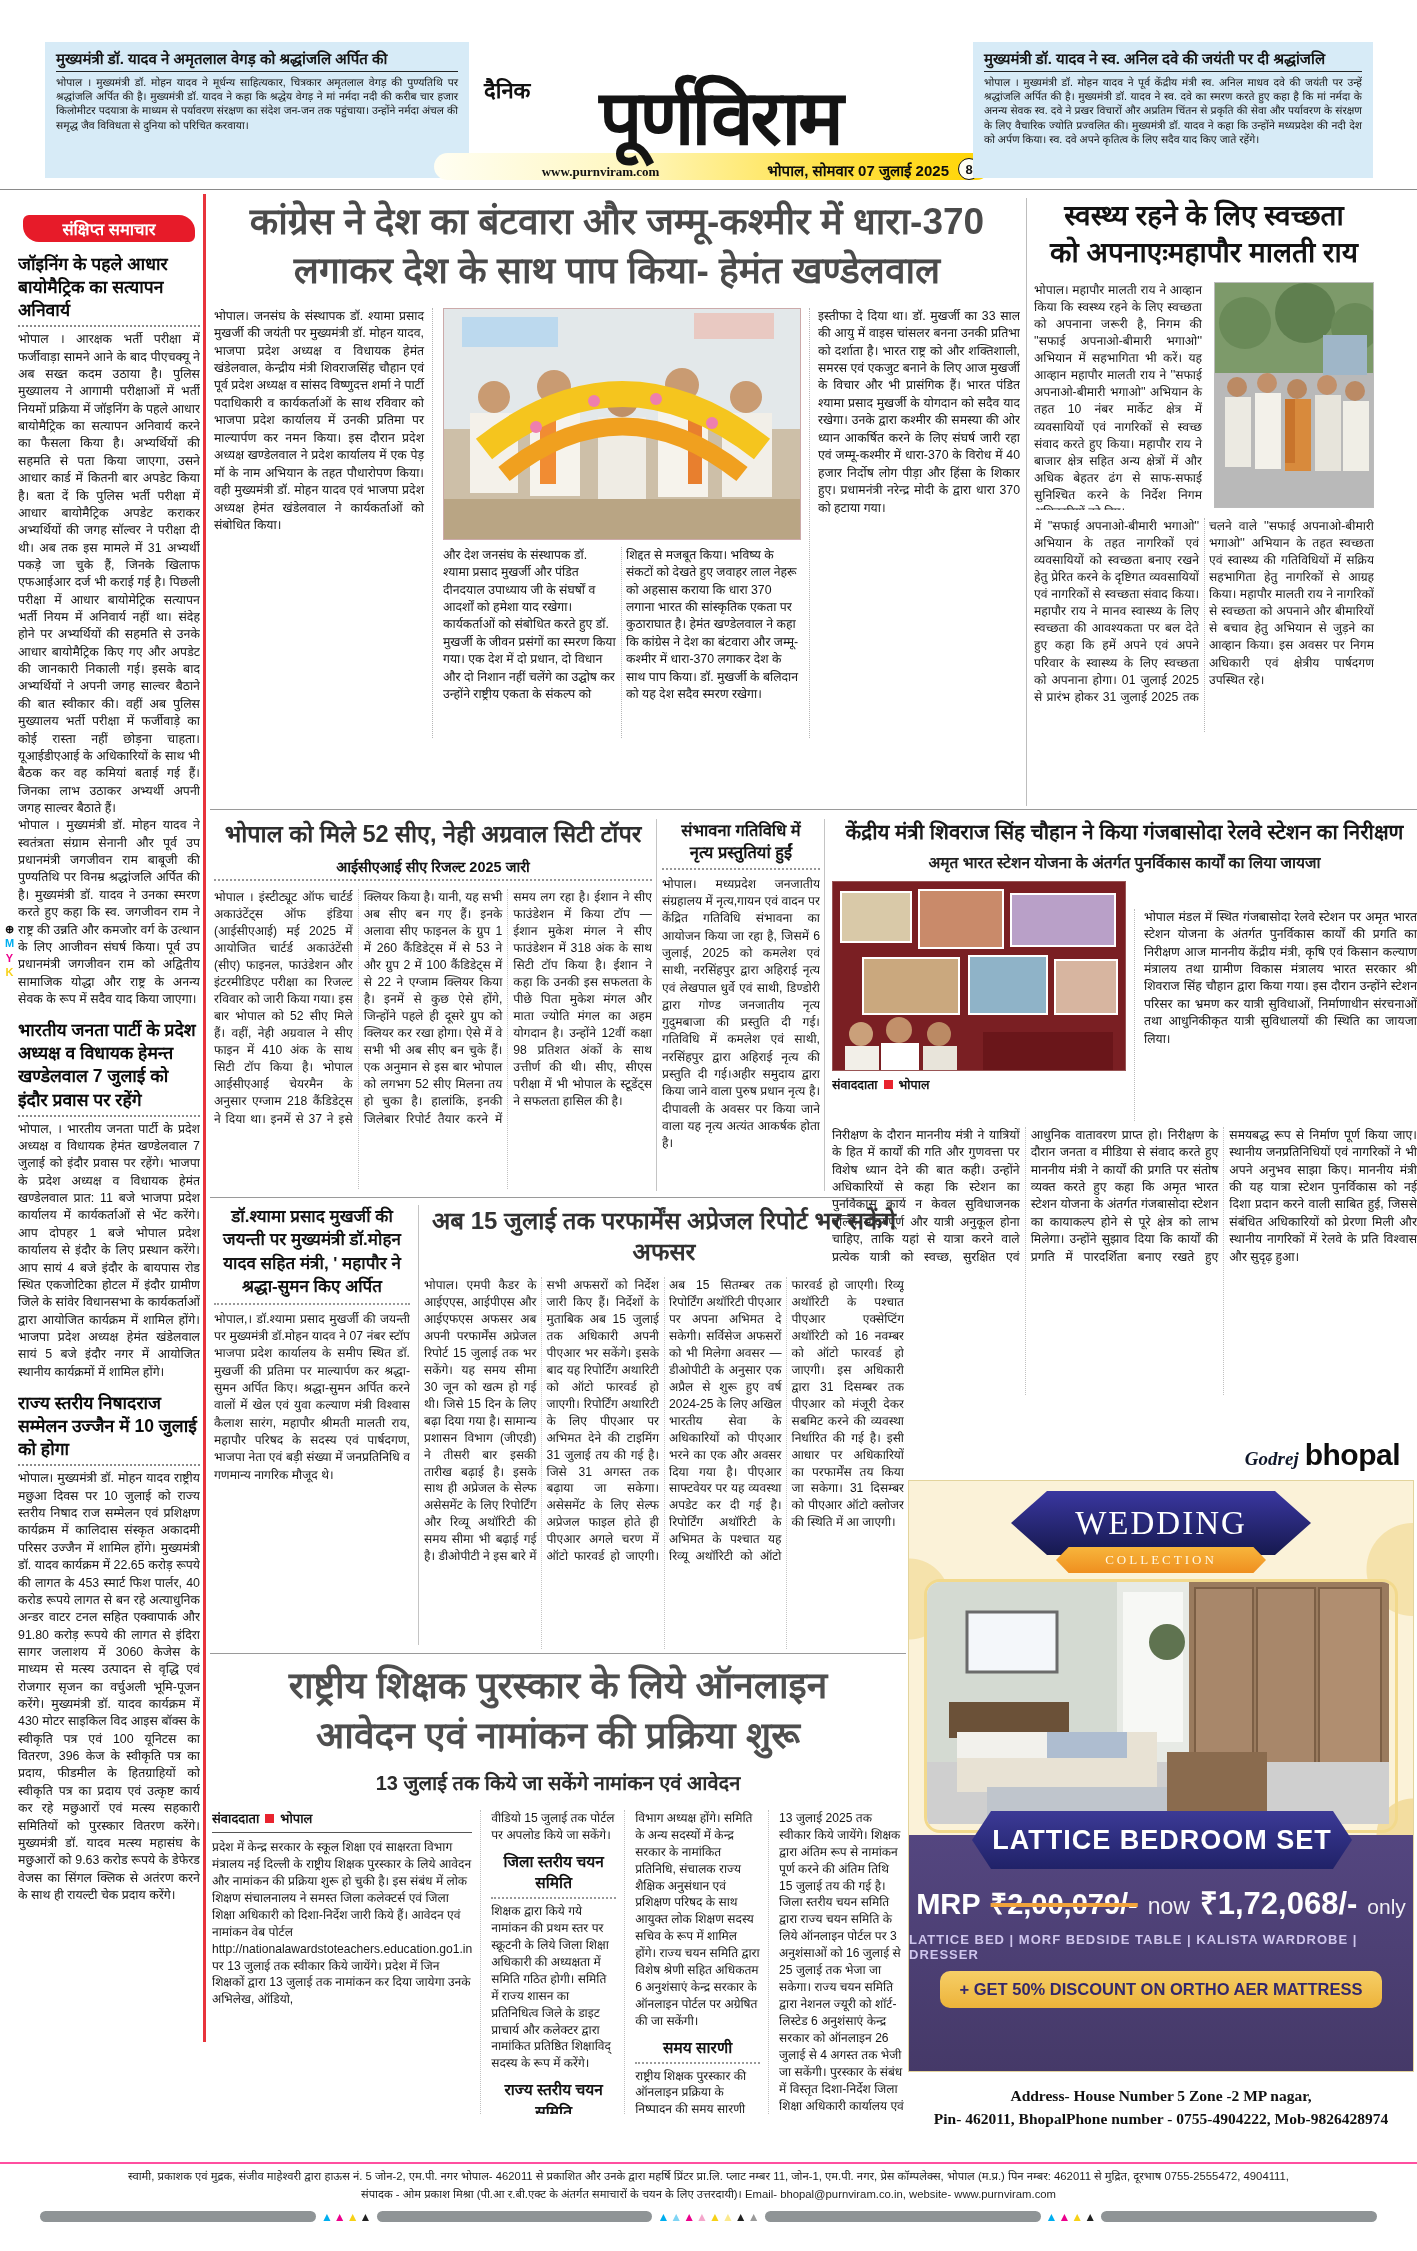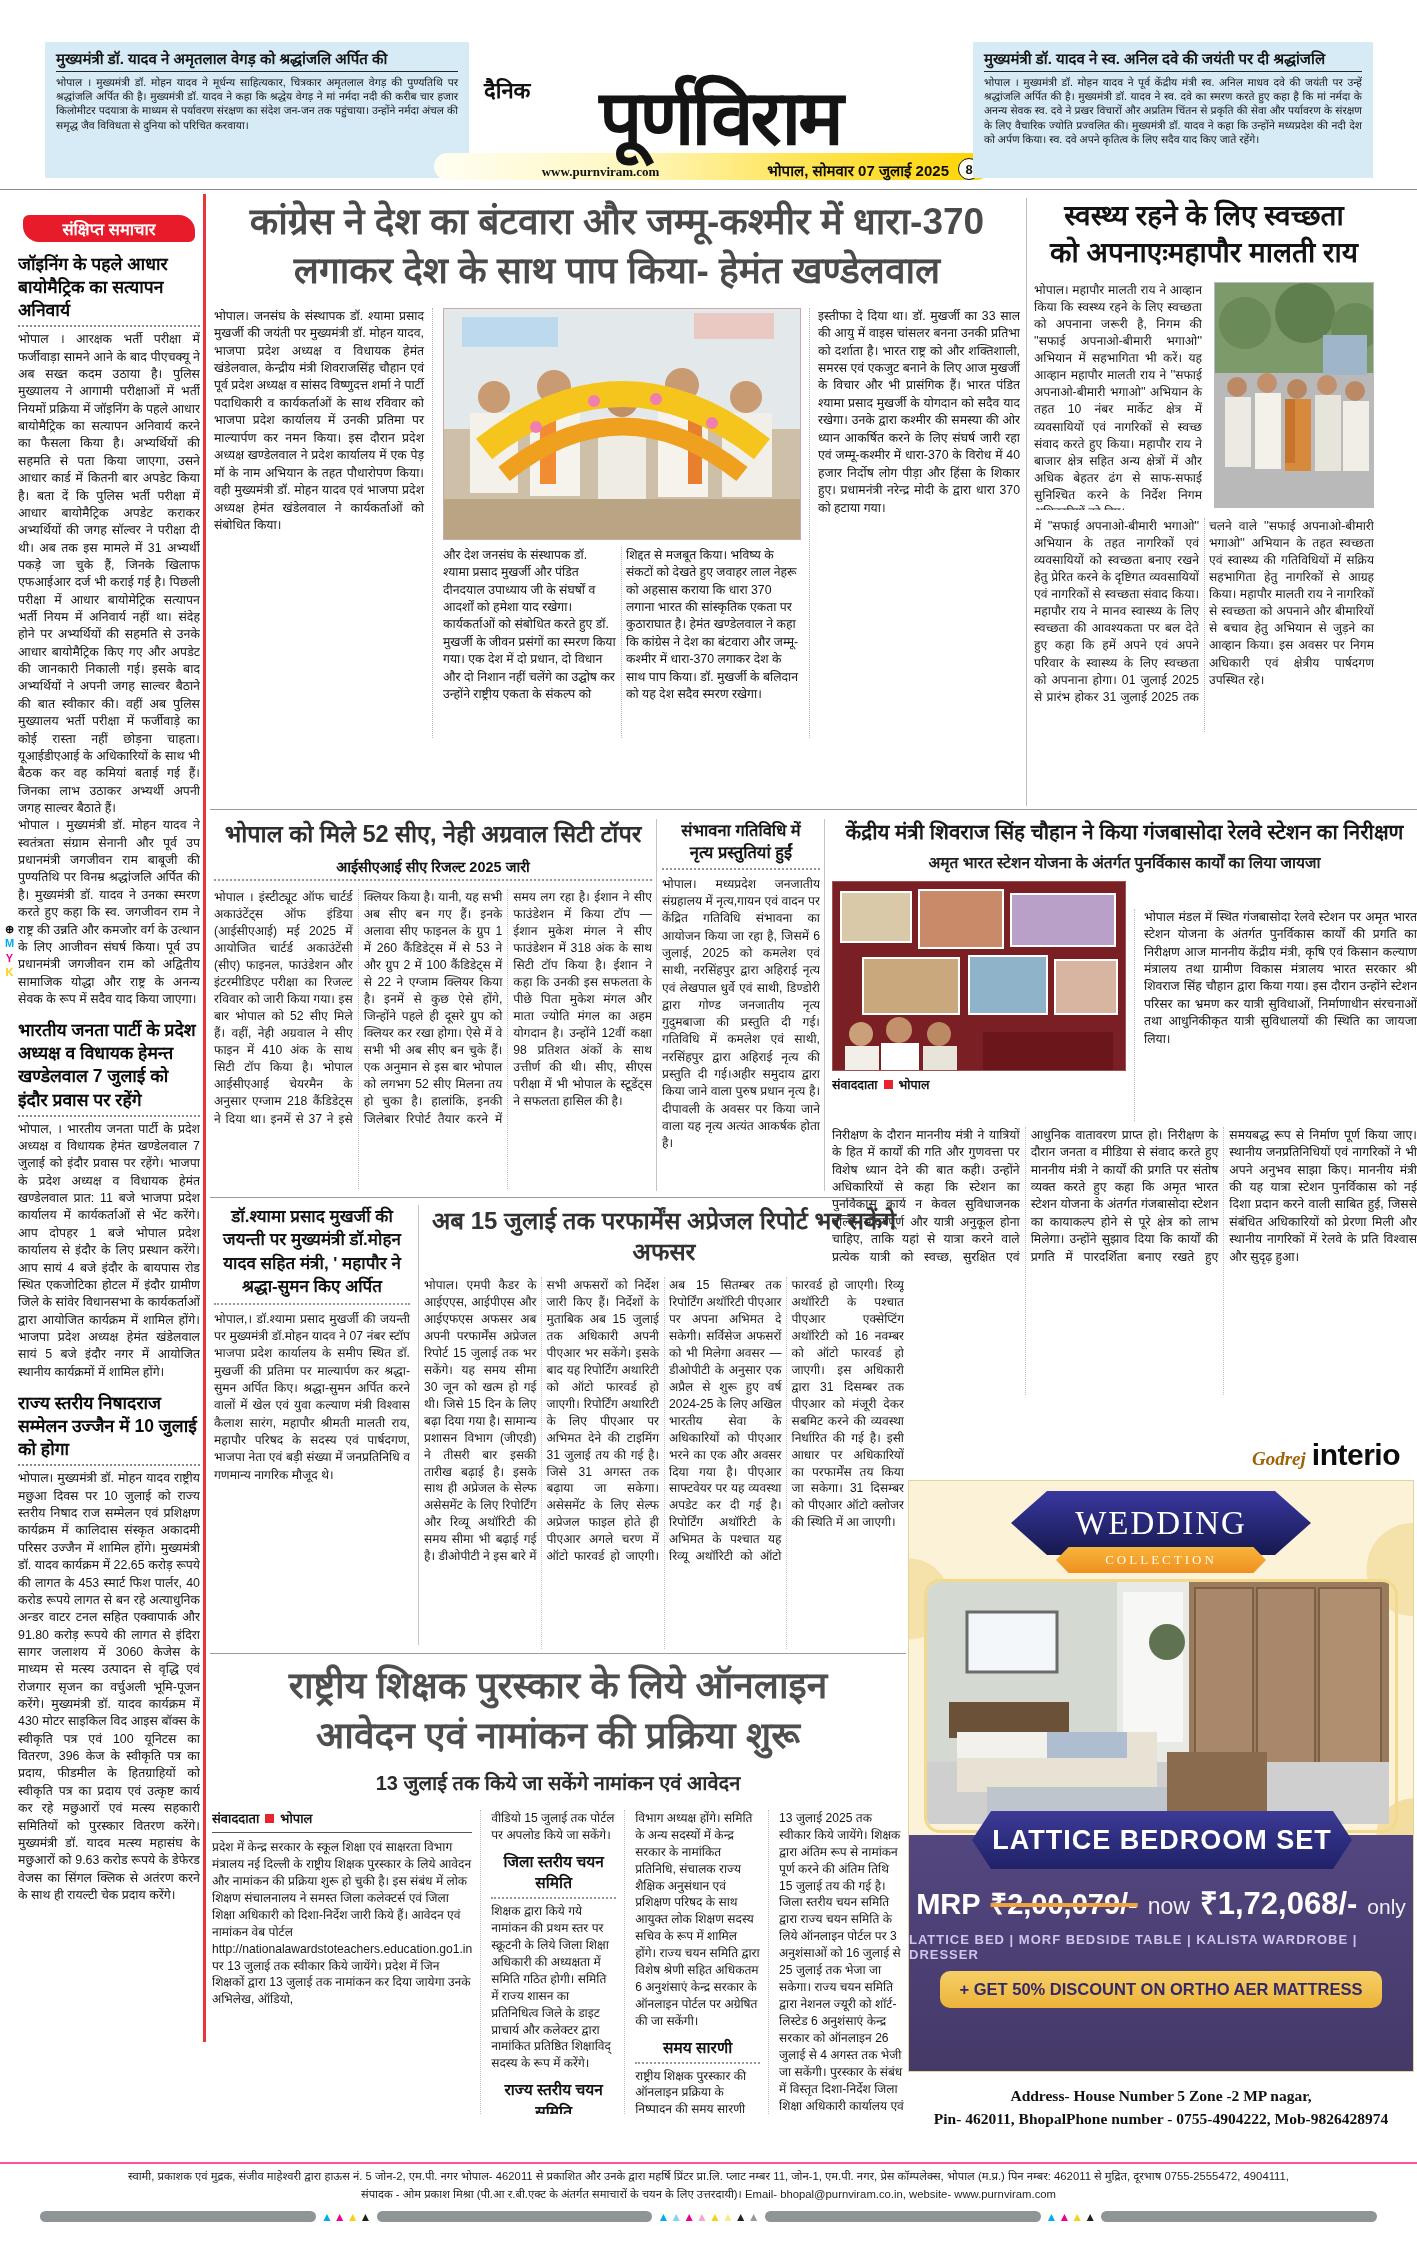--- a/index.html
+++ b/index.html
@@ -97,21 +97,21 @@
   .t-sub{font-size:20px;font-weight:bold;color:#2c2c2c;text-align:center;margin-top:8px;}
   .t-cols{display:flex;gap:10px;margin-top:14px;height:304px;overflow:hidden;}
   .t-col{flex:1;border-right:1px dotted #c0c0c0;padding-right:8px;font-size:12.1px;line-height:1.4;}
   .t-col:last-child{border-right:none;padding-right:0;}
   .t-byline{display:flex;align-items:center;gap:6px;font-weight:bold;font-size:13px;border-bottom:1px solid #555;
             padding-bottom:4px;margin-bottom:6px;}
   .t-subhead{font-size:15.5px;font-weight:bold;text-align:center;margin:7px 0 4px;border-bottom:2px dotted #999;padding-bottom:3px;}
   
   #adBlock{position:absolute;left:908px;top:1432px;width:506px;height:742px;}
   .ad-logo{position:absolute;top:6px;right:14px;display:flex;align-items:baseline;gap:6px;}
-  .gj{font-family:"Liberation Serif",serif;font-style:italic;font-weight:bold;font-size:19px;color:#a16207;}
+  .gj{font-family:"Liberation Serif",serif;font-style:italic;font-weight:bold;font-size:19px;color:#0f172a;}
   .gi{font-size:30px;font-weight:800;letter-spacing:-0.5px;color:#0d0d0d;}
   .ad-box{position:absolute;left:0;top:48px;width:506px;height:592px;background:#fbf2d8;border:1px solid #e3d49c;
           overflow:hidden;box-sizing:border-box;
           background-image:radial-gradient(circle at 0% 20%,#f5e2ab 0 40px,transparent 41px),
                            radial-gradient(circle at 100% 15%,#f5e2ab 0 46px,transparent 47px),
                            radial-gradient(circle at 100% 60%,#f3dda0 0 36px,transparent 37px),
                            radial-gradient(circle at 0% 75%,#f3dda0 0 30px,transparent 31px);}
   .badge-top{margin:10px auto 0;width:300px;height:64px;background:linear-gradient(#3a37a0,#16194f);
              clip-path:polygon(12% 0,88% 0,100% 50%,88% 100%,12% 100%,0 50%);
              display:flex;align-items:center;justify-content:center;color:#fff;
@@ -364,21 +364,21 @@
       </div>
       <div class="t-col">
         <span class="jt">13 जुलाई 2025 तक स्वीकार किये जायेंगे। शिक्षक द्वारा अंतिम रूप से नामांकन पूर्ण करने की अंतिम तिथि 15 जुलाई तय की गई है। जिला स्तरीय चयन समिति द्वारा राज्य चयन समिति के लिये ऑनलाइन पोर्टल पर 3 अनुशंसाओं को 16 जुलाई से 25 जुलाई तक भेजा जा सकेगा। राज्य चयन समिति द्वारा नेशनल ज्यूरी को शॉर्ट-लिस्टेड 6 अनुशंसाएं केन्द्र सरकार को ऑनलाइन 26 जुलाई से 4 अगस्त तक भेजी जा सकेंगी। पुरस्कार के संबंध में विस्तृत दिशा-निर्देश जिला शिक्षा अधिकारी कार्यालय एवं केन्द्रीय शिक्षा मंत्रालय के बेब पोर्टल से प्राप्त किये जा सकते हैं।</span>
       </div>
     </div>
   </div>
 
   <div id="adBlock">
     <div class="ad-logo">
       <span class="gj">Godrej</span>
-      <span class="gi">interio</span>
+      <span class="gi">bhopal</span>
     </div>
     <div class="ad-box">
       <div class="badge-top">WEDDING</div>
       <div class="badge-bot">COLLECTION</div>
       <div class="ad-photo">
         <svg width="462" height="242" viewBox="0 0 462 242" aria-hidden="true">
           <rect width="462" height="242" fill="#e7eae5"></rect>
           <rect width="190" height="180" fill="#d4dad2"></rect>
           <rect x="40" y="30" width="90" height="60" fill="#f4f7fa" stroke="#6b6b6b" stroke-width="3"></rect>
           <rect x="196" y="10" width="60" height="150" fill="#f7f8f5"></rect>

